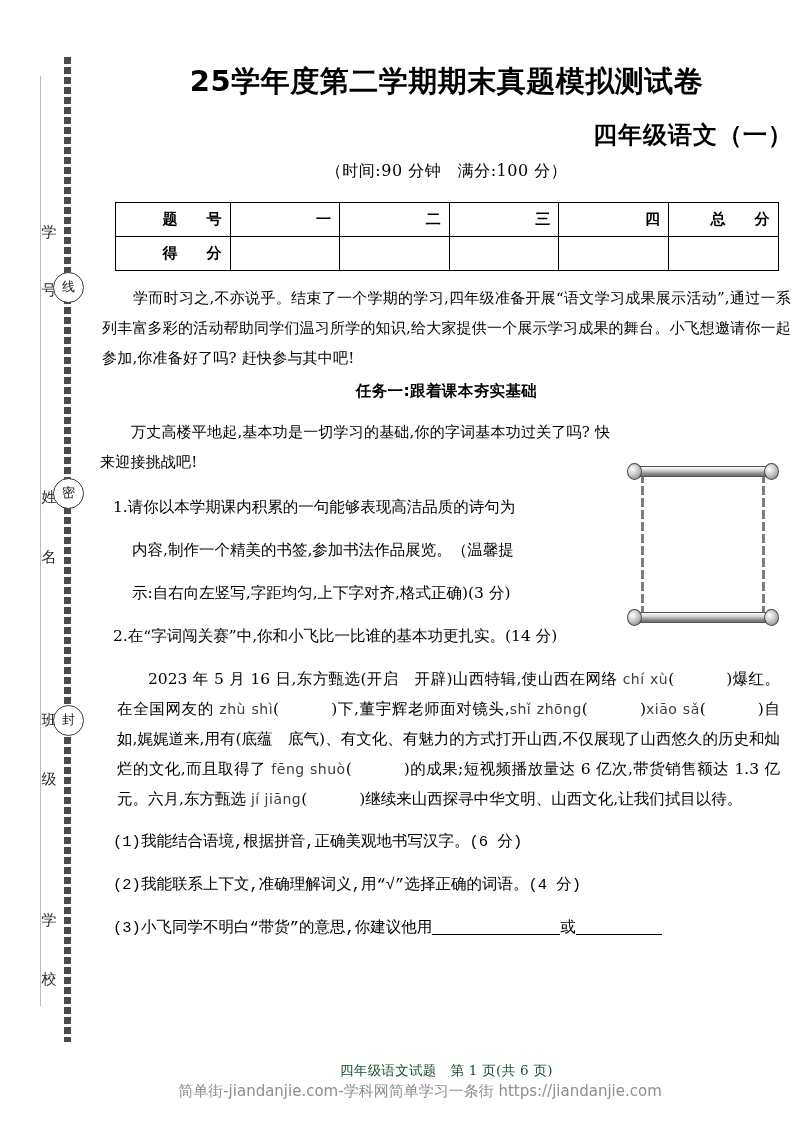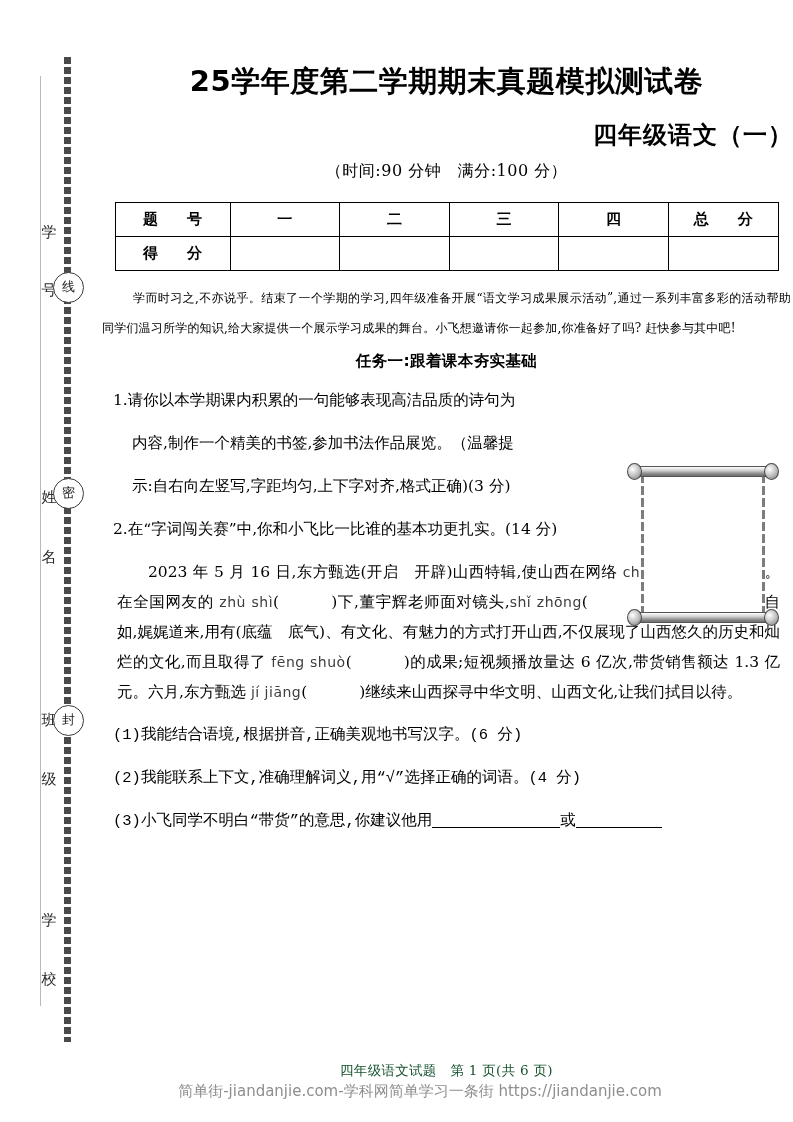--- a/index.html
+++ b/index.html
@@ -120,35 +120,35 @@
   
   .score-table {
     margin: 20px auto 0 auto;
     border-collapse: collapse;
     width: 664px;
     table-layout: fixed;
   }
   .score-table td {
     border: 1.3px solid #000;
     height: 31px;
-    text-align: center;
+    text-align: right;
     vertical-align: middle;
     font-family: "DejaVu Sans", "Liberation Sans", sans-serif;
     font-size: 15px;
     font-weight: bold;
     letter-spacing: 7px;
     text-indent: 7px;
   }
   .score-table td.label { width: 112px; }
   .score-table td.blank { font-weight: normal; }
 
   
   .kai {
     font-family: "DejaVu Serif", "Liberation Serif", serif;
-    font-size: 12px;
+    font-size: 15px;
     line-height: 30px;
     letter-spacing: 0.2px;
   }
   .intro {
     margin: 12px 0 0 0;
     padding: 0 2px 0 2px;
     text-indent: 31px;
     text-align: justify;
   }
 
@@ -347,20 +347,21 @@
     </div>
     <div class="scroll-rod top"></div>
     <div class="scroll-rod bot"></div>
     <div class="rod-knob tl"></div>
     <div class="rod-knob tr"></div>
     <div class="rod-knob bl"></div>
     <div class="rod-knob br"></div>
   </div>
 
   <div class="q1-block">
+    <p class="kai lead">万丈高楼平地起,基本功是一切学习的基础,你的字词基本功过关了吗? 快来迎接挑战吧!</p>
 
     <p class="q q-indent">
       <span>1.</span><span>请你以本学期课内积累的一句能够表现高洁品质的诗句为</span>
     </p>
     <p class="q q-cont">
       <span>内容,制作一个精美的书签,参加书法作品展览。（温馨提</span>
     </p>
     <p class="q q-cont">
       <span>示:自右向左竖写,字距均匀,上下字对齐,格式正确)(3 分)</span>
     </p>

